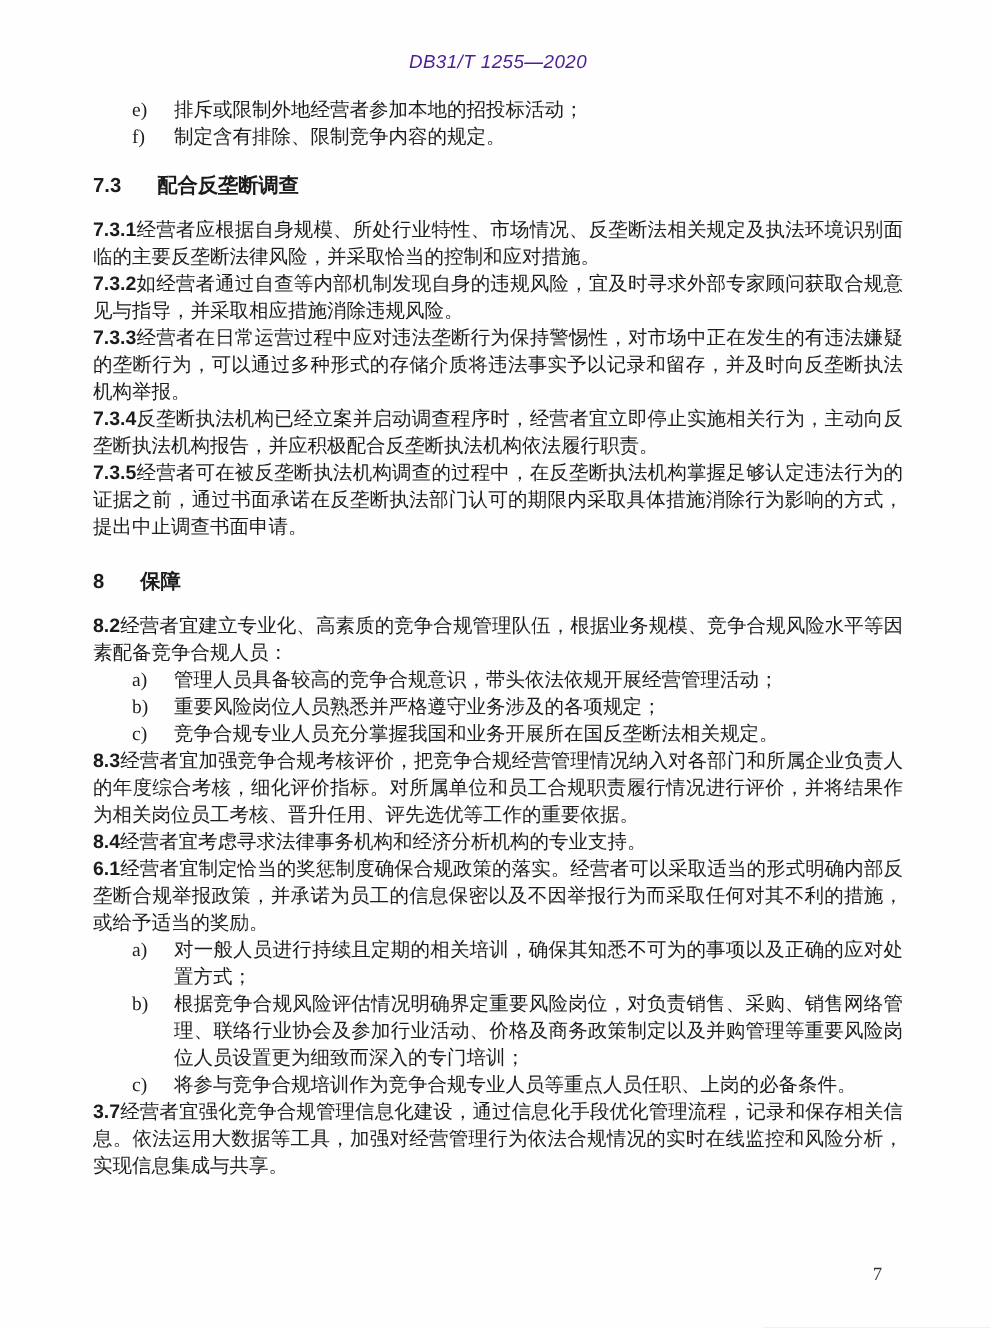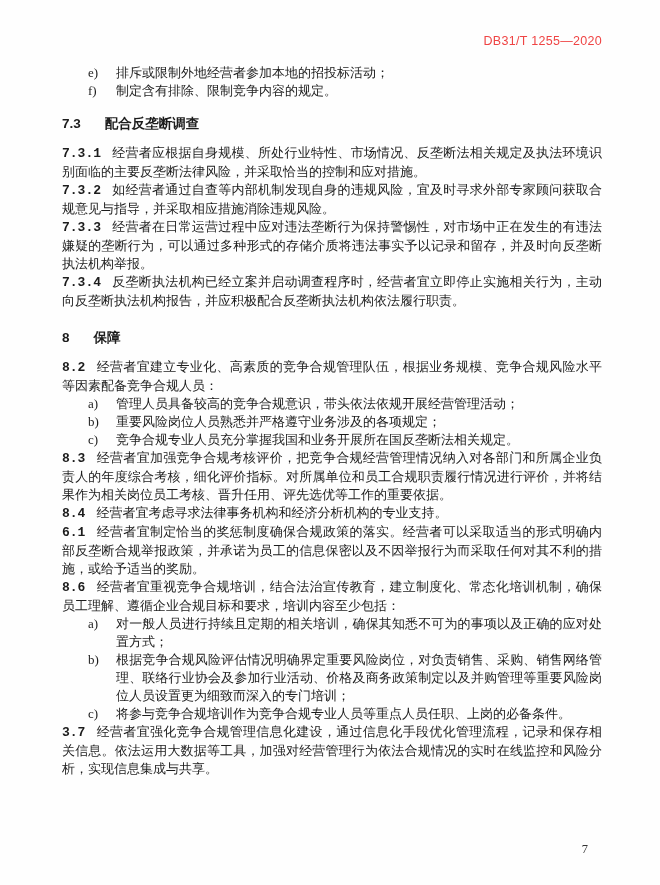--- a/index.html
+++ b/index.html
@@ -3,28 +3,28 @@
 <meta charset="utf-8">
 <style>
   html,body{margin:0;padding:0;background:#e8e8e8;}
   .page{
     width:660px;height:885px;background:#fefefe;position:relative;
     font-family:"Liberation Serif","DejaVu Serif",serif;
     color:#1c1c1c;overflow:hidden;box-sizing:border-box;
   }
   .content{position:absolute;left:62px;top:34px;width:540px;}
   .running-header{
-    text-align:right;font-family:"Liberation Sans","DejaVu Sans",sans-serif;
-    font-size:12.5px;color:#ef4444;margin-bottom:16px;letter-spacing:0.3px;
+    text-align:center;font-family:"Liberation Sans","DejaVu Sans",sans-serif;
+    font-size:12.5px;color:#4c1d95;margin-bottom:16px;letter-spacing:0.3px;font-style:italic;
   }
   .body-text{font-size:13px;line-height:18px;}
   p.clause{margin:0;text-align:justify;}
   .clause-num{
-    font-family:Liberation Mono, monospace;
-    font-weight:bold;margin-right:11px;white-space:nowrap;
+    font-family:Liberation Sans, sans-serif;
+    font-weight:bold;white-space:nowrap;
   }
   .heading{
     font-family:"Liberation Sans","DejaVu Sans",sans-serif;
     font-weight:bold;font-size:13.5px;margin:0;
   }
   .heading .hnum{margin-right:24px;}
   .h-73{margin:15px 0 11px 0;}
   .h-8{margin:19px 0 11px 0;}
   .li{display:flex;margin-left:26px;}
   .li-label{width:28px;flex:none;}
@@ -64,20 +64,23 @@
       </p>
       <p class="clause">
         <span class="clause-num">7.3.2</span><span>如经营者通过自查等内部机制发现自身的违规风险，宜及时寻求外部专家顾问获取合规意见与指导，并采取相应措施消除违规风险。</span>
       </p>
       <p class="clause">
         <span class="clause-num">7.3.3</span><span>经营者在日常运营过程中应对违法垄断行为保持警惕性，对市场中正在发生的有违法嫌疑的垄断行为，可以通过多种形式的存储介质将违法事实予以记录和留存，并及时向反垄断执法机构举报。</span>
       </p>
       <p class="clause">
         <span class="clause-num">7.3.4</span><span>反垄断执法机构已经立案并启动调查程序时，经营者宜立即停止实施相关行为，主动向反垄断执法机构报告，并应积极配合反垄断执法机构依法履行职责。</span>
       </p>
+      <p class="clause">
+        <span class="clause-num">7.3.5</span><span>经营者可在被反垄断执法机构调查的过程中，在反垄断执法机构掌握足够认定违法行为的证据之前，通过书面承诺在反垄断执法部门认可的期限内采取具体措施消除行为影响的方式，提出中止调查书面申请。</span>
+      </p>
 
       <h2 class="heading h-8">
         <span class="hnum">8</span><span>保障</span>
       </h2>
 
       <p class="clause">
         <span class="clause-num">8.2</span><span>经营者宜建立专业化、高素质的竞争合规管理队伍，根据业务规模、竞争合规风险水平等因素配备竞争合规人员：</span>
       </p>
       <div class="li">
         <span class="li-label">a)</span>
@@ -93,23 +96,20 @@
       </div>
       <p class="clause">
         <span class="clause-num">8.3</span><span>经营者宜加强竞争合规考核评价，把竞争合规经营管理情况纳入对各部门和所属企业负责人的年度综合考核，细化评价指标。对所属单位和员工合规职责履行情况进行评价，并将结果作为相关岗位员工考核、晋升任用、评先选优等工作的重要依据。</span>
       </p>
       <p class="clause">
         <span class="clause-num">8.4</span><span>经营者宜考虑寻求法律事务机构和经济分析机构的专业支持。</span>
       </p>
       <p class="clause">
         <span class="clause-num">6.1</span><span>经营者宜制定恰当的奖惩制度确保合规政策的落实。经营者可以采取适当的形式明确内部反垄断合规举报政策，并承诺为员工的信息保密以及不因举报行为而采取任何对其不利的措施，或给予适当的奖励。</span>
       </p>
-      <p class="clause">
-        <span class="clause-num">8.6</span><span>经营者宜重视竞争合规培训，结合法治宣传教育，建立制度化、常态化培训机制，确保员工理解、遵循企业合规目标和要求，培训内容至少包括：</span>
-      </p>
       <div class="li">
         <span class="li-label">a)</span>
         <span class="li-text">对一般人员进行持续且定期的相关培训，确保其知悉不可为的事项以及正确的应对处置方式；</span>
       </div>
       <div class="li">
         <span class="li-label">b)</span>
         <span class="li-text">根据竞争合规风险评估情况明确界定重要风险岗位，对负责销售、采购、销售网络管理、联络行业协会及参加行业活动、价格及商务政策制定以及并购管理等重要风险岗位人员设置更为细致而深入的专门培训；</span>
       </div>
       <div class="li">
         <span class="li-label">c)</span>

